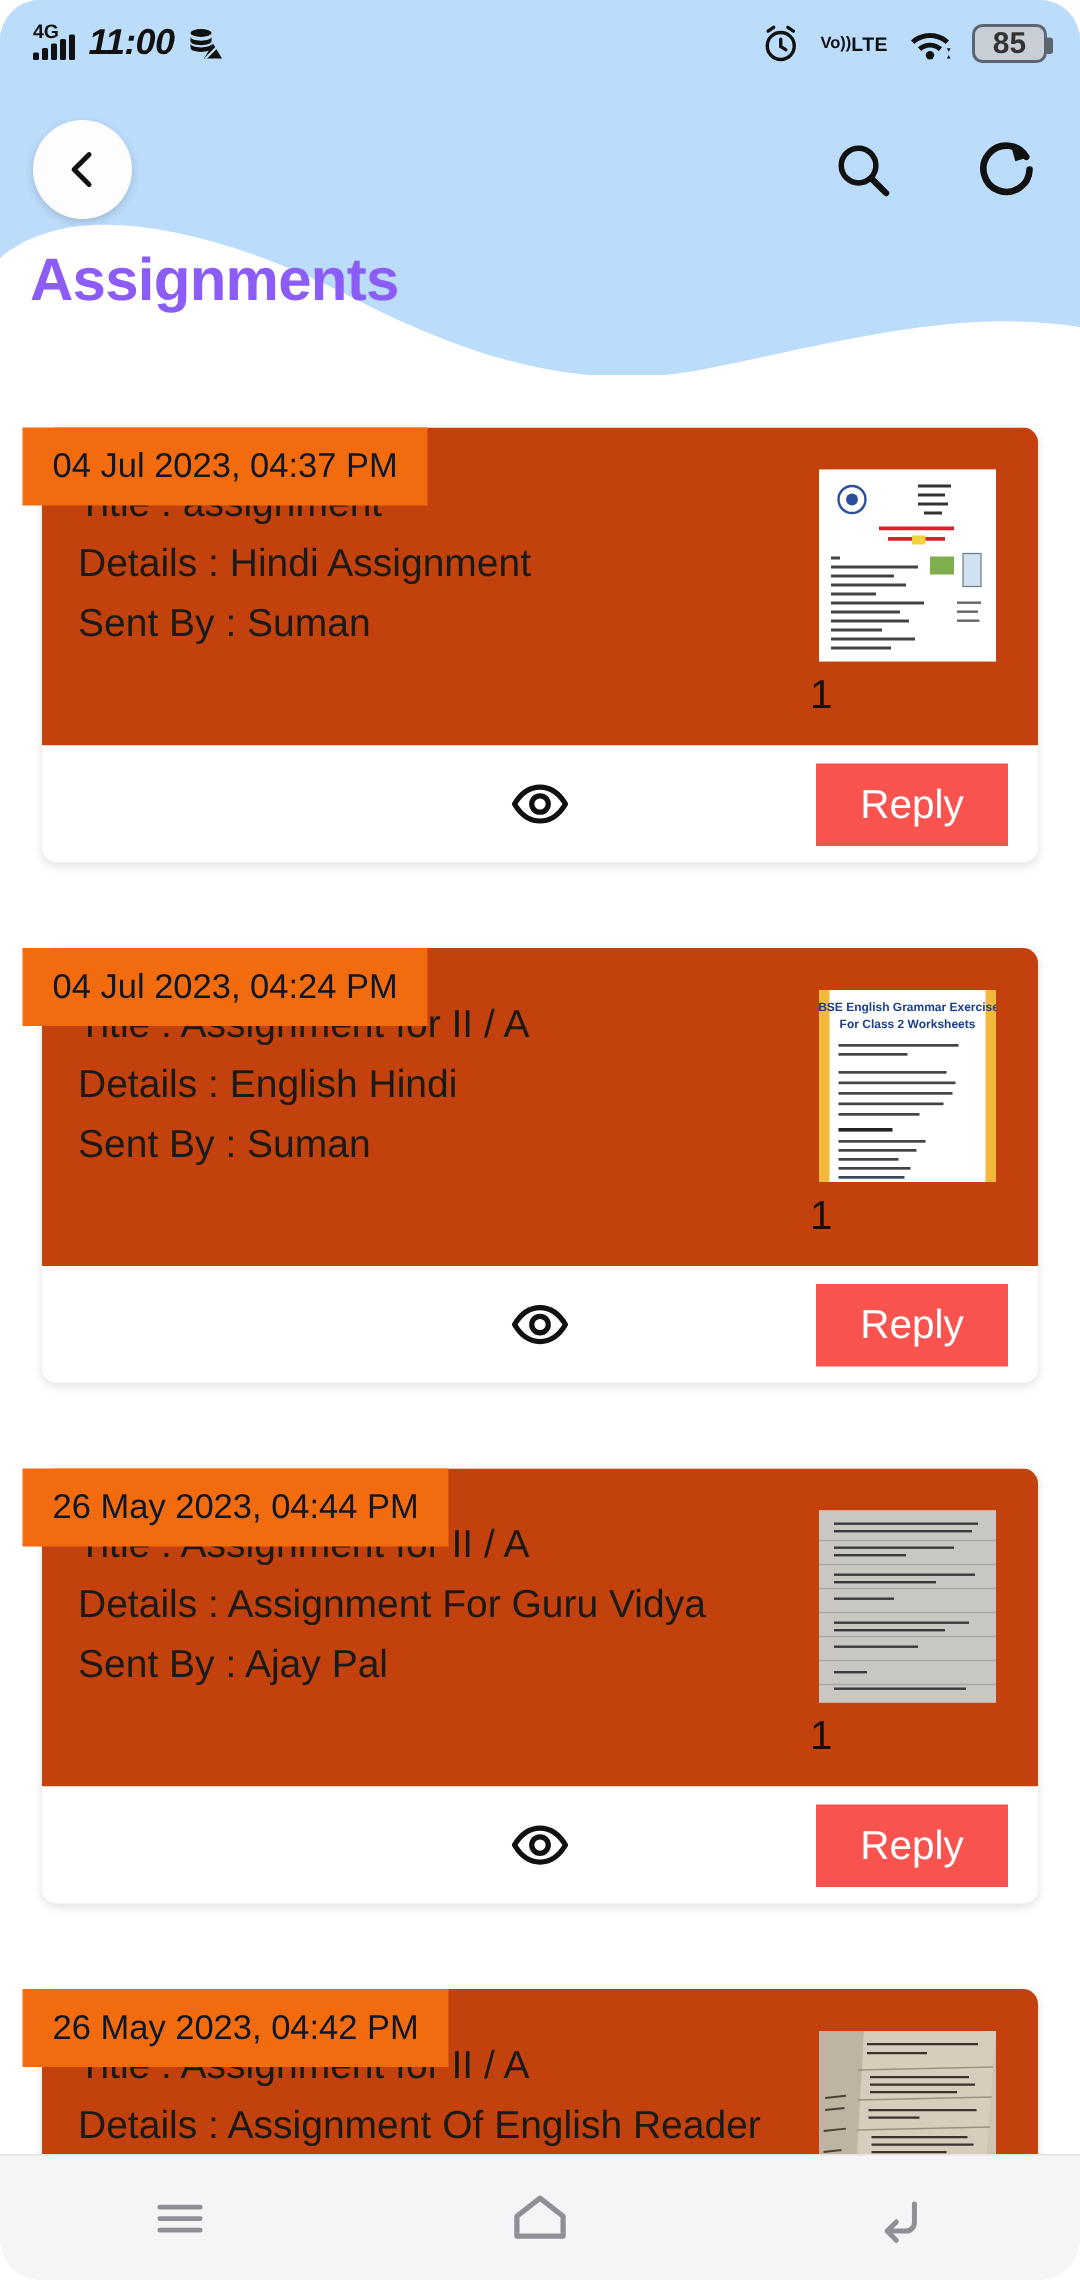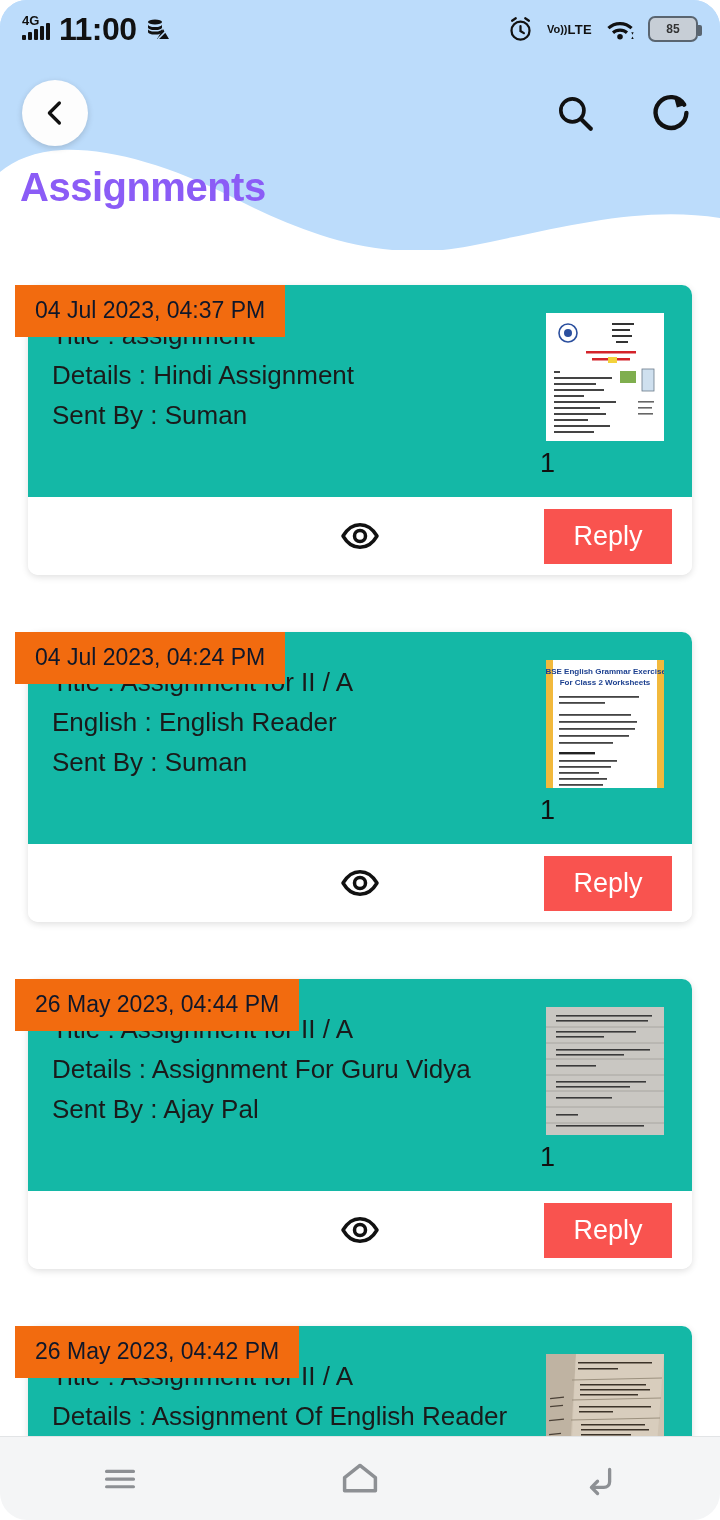--- a/index.html
+++ b/index.html
@@ -22,29 +22,29 @@
   .sb-right { display:flex; align-items:center; gap:13px; }
   .sig { display:flex; align-items:flex-end; gap:2px; height:22px; position:relative; }
   .sig .g4 { position:absolute; top:-4px; left:0; font-size:13px; font-weight:bold; color:#111; line-height:1; }
   .sig .bars { display:flex; align-items:flex-end; gap:2px; margin-top:8px; }
   .sig .bars i { display:block; width:4px; background:#111; border-radius:1px; }
   .sig .bars i:nth-child(1){height:5px;}
   .sig .bars i:nth-child(2){height:8px;}
   .sig .bars i:nth-child(3){height:11px;}
   .sig .bars i:nth-child(4){height:14px;}
   .sig .bars i:nth-child(5){height:17px;}
-  .sb-time { font-size:32px; font-weight:bold; color:#111; letter-spacing:-0.5px; }
+  .sb-time { font-size:24px; font-weight:bold; color:#111; letter-spacing:-0.5px;font-style:italic; }
   .sb-icon { display:flex; align-items:center; }
   .volte { display:flex; flex-direction:row; align-items:center; line-height:1; color:#111; font-weight:bold; }
   .volte .v1 { font-size:11px; }
   .volte .v2 { font-size:13px; letter-spacing:0.3px; }
   .batt {
     display:flex; align-items:center; justify-content:center;
     min-width:50px; height:26px; border:2.5px solid #5a6570; border-radius:7px;
-    background:#c7ced6; font-size:12px; font-weight:bold; color:#333; position:relative;
+    background:#c7ced6; font-size:20px; font-weight:bold; color:#333; position:relative;
   }
   .batt::after { content:""; position:absolute; right:-6px; top:7px; width:4px; height:11px; background:#5a6570; border-radius:0 2px 2px 0; }
 
   
   .header { position:absolute; top:0; left:0; width:720px; height:250px; z-index:10; }
   .header svg { display:block; width:720px; height:250px; }
 
   .back-btn {
     position:absolute; top:80px; left:22px; width:66px; height:66px;
     background:#fdfdfd; border-radius:50%;
@@ -72,21 +72,21 @@
   }
   .card {
     position:relative;
     background:#ffffff;
     border-radius:10px;
     box-shadow:0 2px 7px rgba(0,0,0,0.13);
     margin-top:30px;
     overflow:hidden;
   }
   .card-body {
-    background:#14b8a6;
+    background:#c2410c;
     padding:28px 24px 18px 24px;
     display:flex; justify-content:space-between; align-items:flex-start;
     min-height:182px;
   }
   .card-fields { flex:1; padding-top:2px; }
   .card-fields div { font-size:26px; color:#1a1a1a; line-height:1.54; }
   .thumb-col { width:132px; display:flex; flex-direction:column; align-items:flex-start; flex-shrink:0; }
   .thumb {
     width:118px; height:128px; background:#fff; overflow:hidden;
     display:flex; align-items:center; justify-content:center; margin-left:10px;
@@ -264,21 +264,21 @@
         </div>
       </div>
     </div>
 
     <div class="card-wrap">
       <div class="date-badge">04 Jul 2023, 04:24 PM</div>
       <div class="card">
         <div class="card-body">
           <div class="card-fields">
             <div>Title : Assignment for II / A</div>
-            <div>English : English Reader</div>
+            <div>Details : English Hindi</div>
             <div>Sent By : Suman</div>
           </div>
           <div class="thumb-col">
             <div class="thumb">
               <svg width="118" height="128" viewBox="0 0 118 128">
                 <rect width="118" height="128" fill="#ffffff"></rect>
                 <rect x="0" y="0" width="7" height="128" fill="#f2b93c"></rect>
                 <rect x="111" y="0" width="7" height="128" fill="#f2b93c"></rect>
                 <text x="59" y="14" font-family="Liberation Sans, sans-serif" font-size="8" font-weight="bold" fill="#1b3f8f" text-anchor="middle">CBSE English Grammar Exercises</text>
                 <text x="59" y="25" font-family="Liberation Sans, sans-serif" font-size="8" font-weight="bold" fill="#1b3f8f" text-anchor="middle">For Class 2 Worksheets</text>

